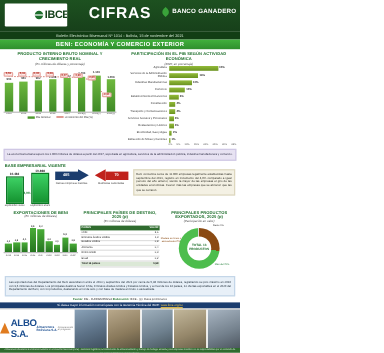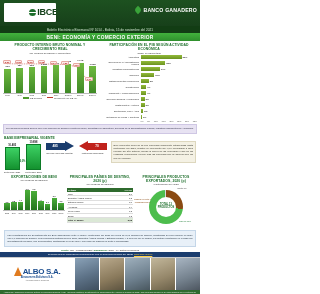--- a/index.html
+++ b/index.html
@@ -156,21 +156,21 @@
   .dlab.l2{left:34px;top:-1px;width:26px;}
   .dlab.l3{left:38px;top:32px;width:24px;color:#1b7a32;}
 
   
   .src{font-size:2.3px;text-align:center;color:#333;padding:1.5px 4px 1px 4px;}
   .src b{color:#1d6e2b;}
   .bluebar{background:#1b3d6e;color:#fff;font-size:2.5px;text-align:center;
        padding:1.2px 0;}
   .bluebar a{color:#ffd24a;text-decoration:underline;}
   .adv{height:32px;display:flex;border-top:.3px solid #ccc;}
-  .adv-logo{width:74px;background:#fff;display:flex;flex-direction:column;
+  .adv-logo{width:61px;background:#fff;display:flex;
        align-items:center;justify-content:center;}
   .adv-logo .n1{font-size:8px;font-weight:bold;color:#1b4d8f;letter-spacing:-.3px;
        display:flex;align-items:center;}
   .adv-logo .tri{width:0;height:0;border-left:4px solid transparent;
        border-right:4px solid transparent;border-bottom:9px solid #e07b1f;
        margin-right:1px;}
   .adv-logo .n2{font-size:2.6px;color:#1b4d8f;font-weight:bold;}
   .adv-logo .n3{font-size:2.1px;color:#777;font-style:italic;}
   .adv-photos{flex:1;display:flex;}
   .ph{flex:1;border-left:.3px solid #fff;}
@@ -187,20 +187,21 @@
 
 <div id="page">
 
   <div class="hdr">
     <div class="logo">
       <div class="logo-ibce">
         <span class="logo-globe"></span>
         <span>IBCE</span>
       </div>
     </div>
+    <div class="cifras">CIFRAS</div>
     <div class="bg">
       <span class="bg-leaf"></span>
       <span class="bg-txt">BANCO GANADERO</span>
     </div>
   </div>
   <div class="hdr-sub">
     <span>Boletín Electrónico Bisemanal Nº 1014 - Bolivia, 15 de noviembre del 2021</span>
   </div>
   <div class="titlebar">
     <span>BENI: ECONOMÍA Y COMERCIO EXTERIOR</span>

